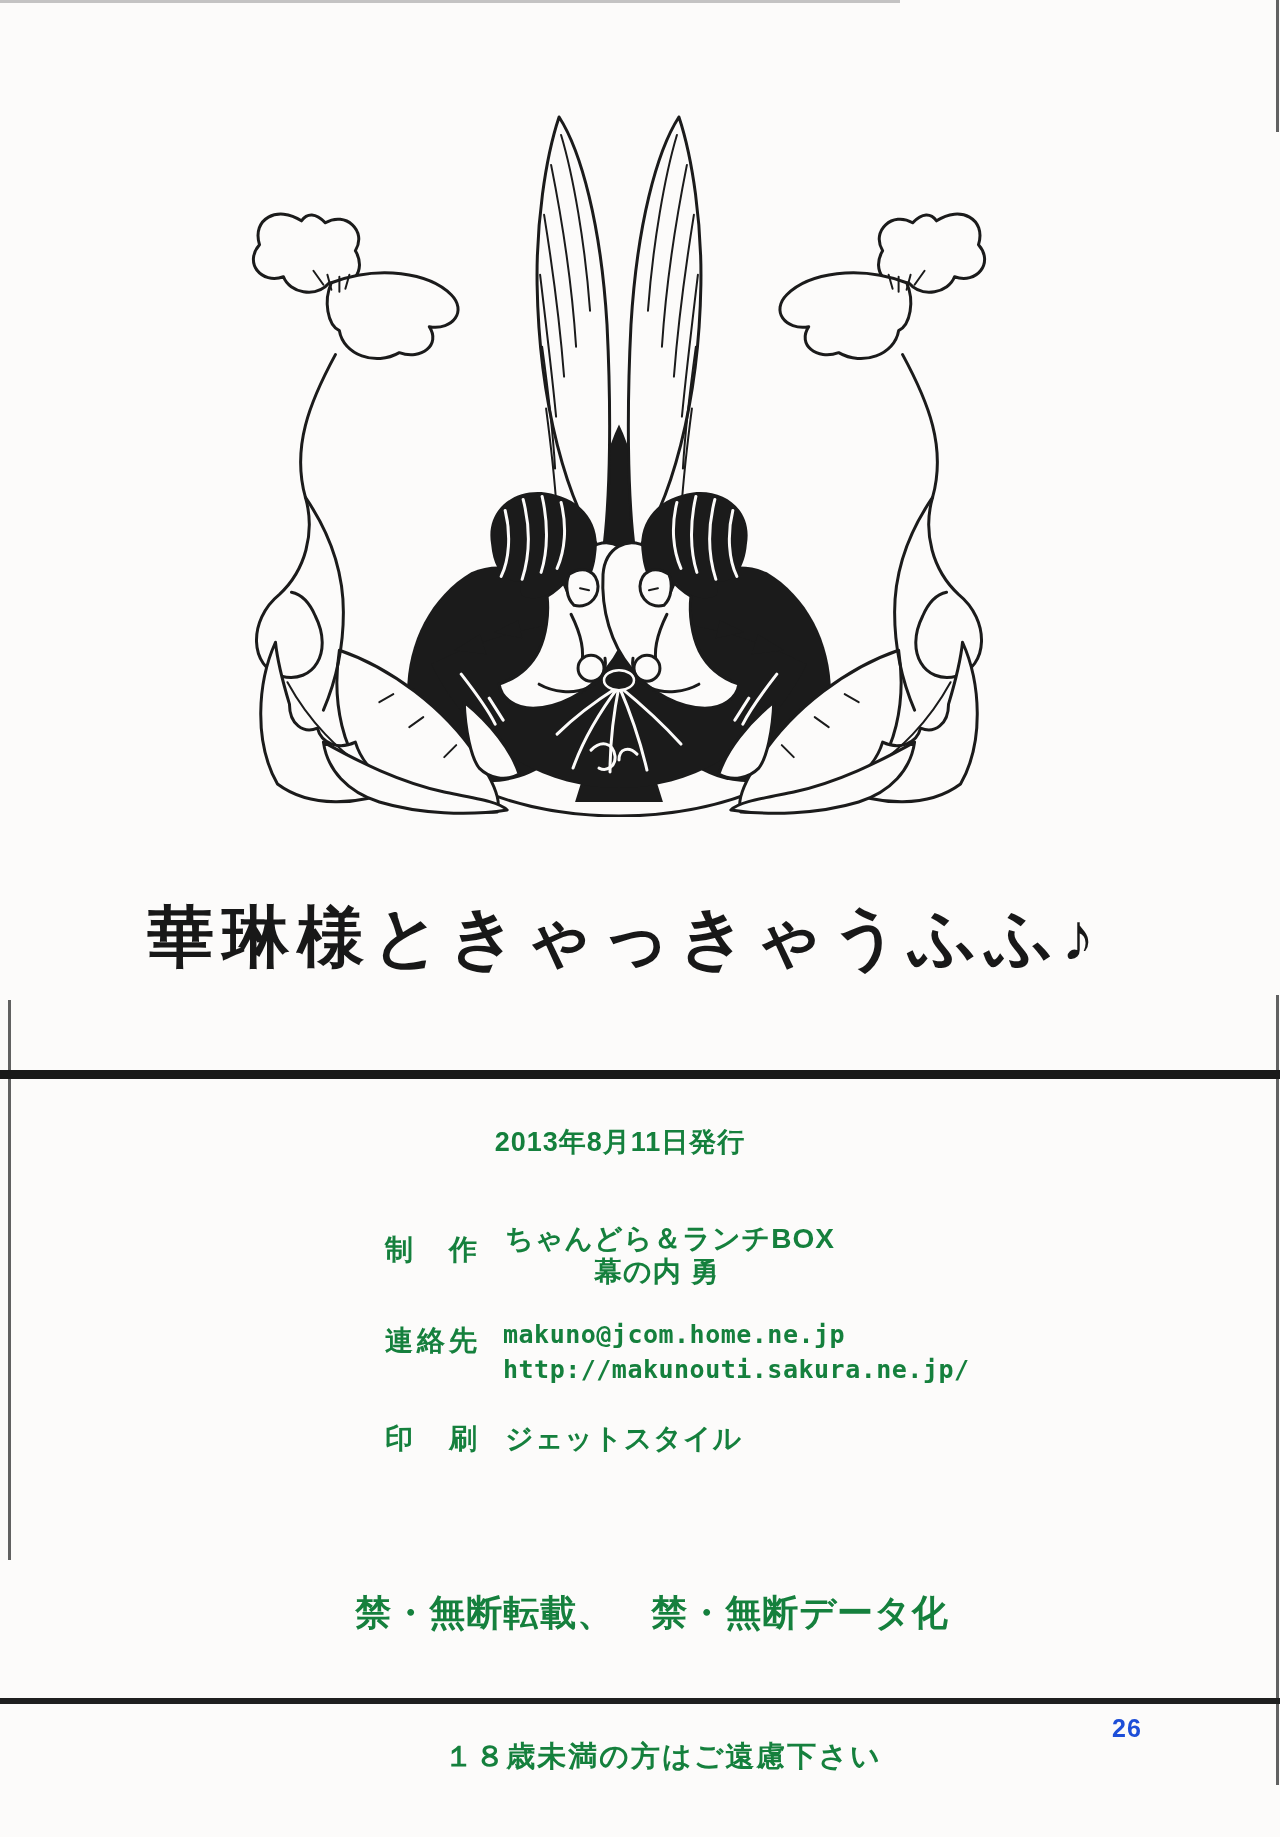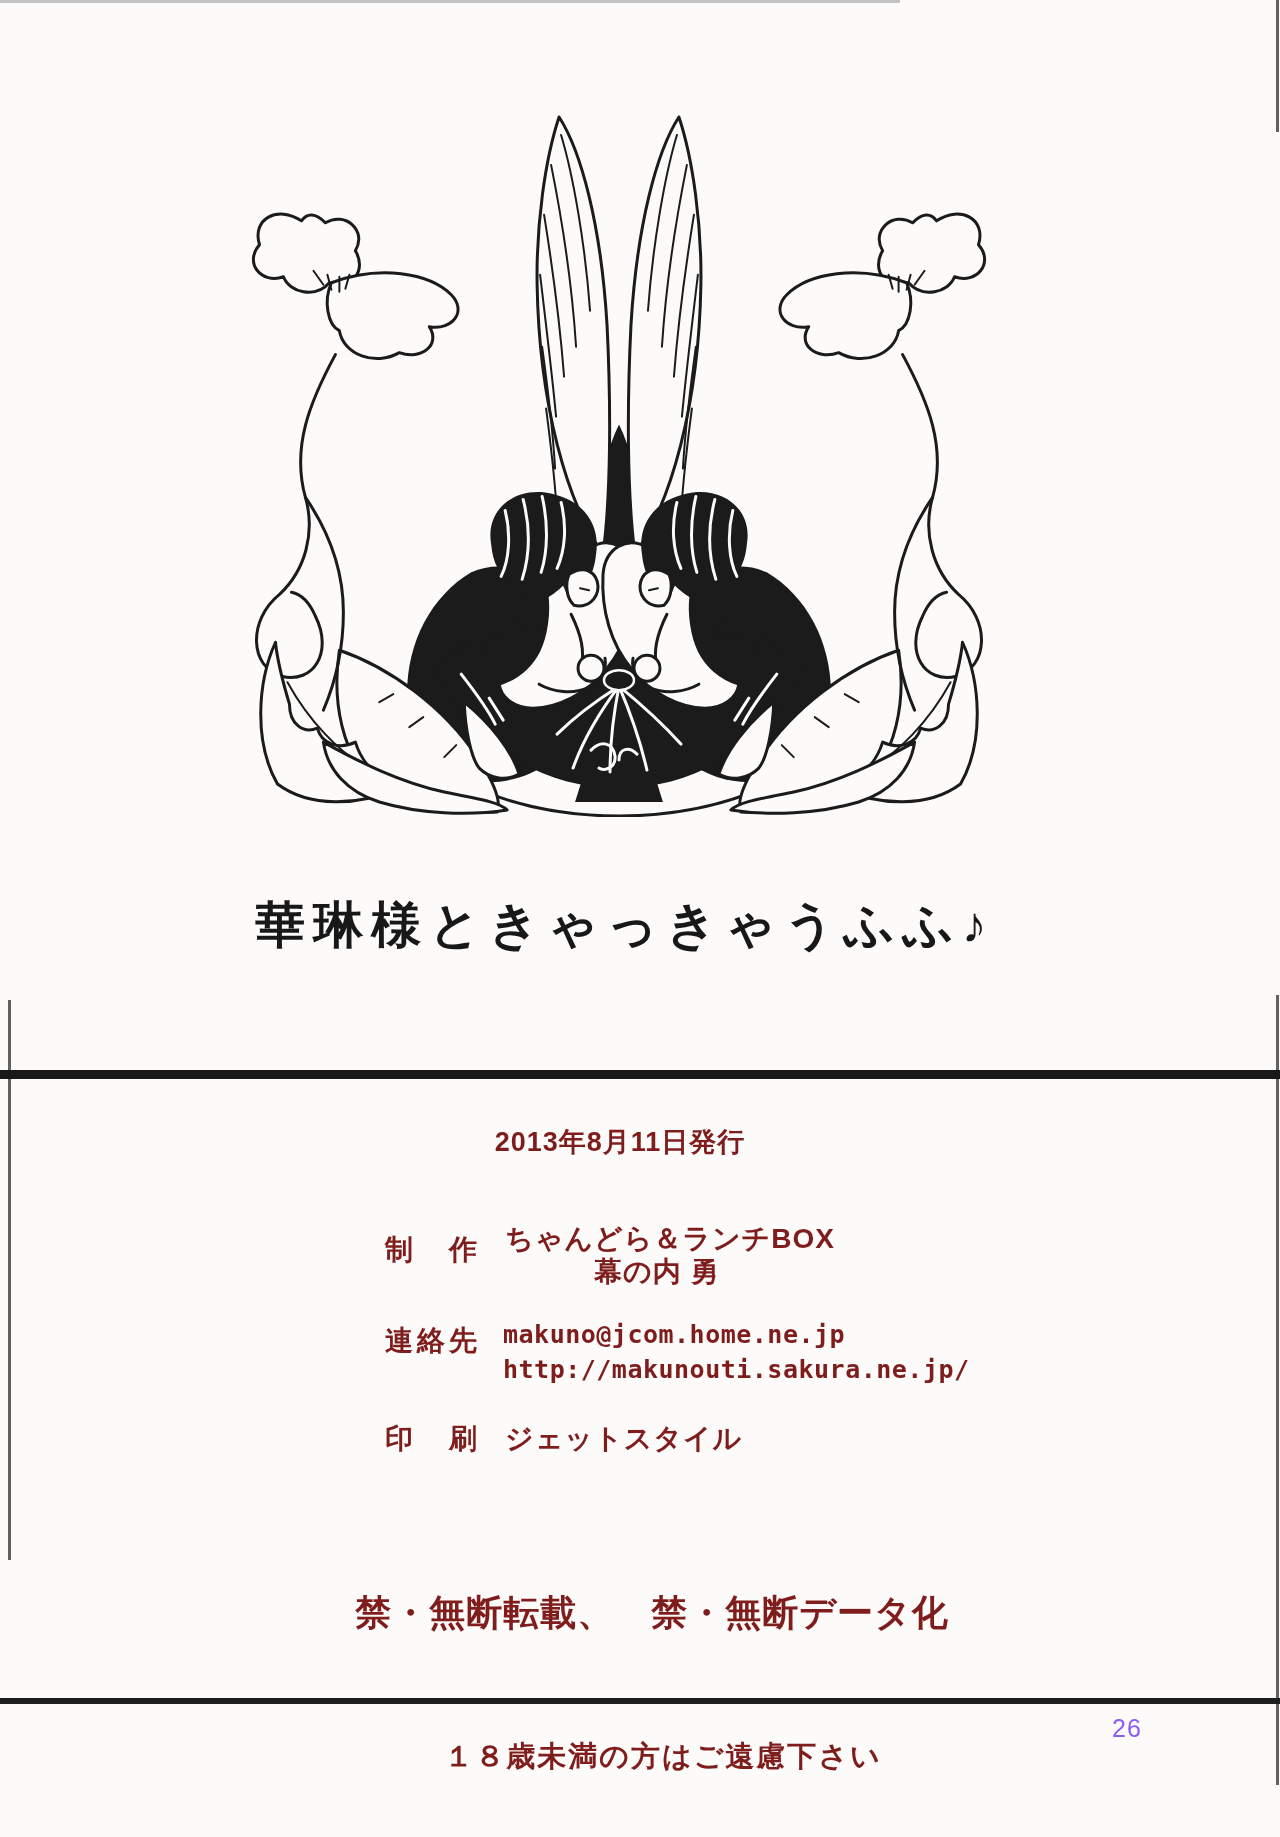--- a/index.html
+++ b/index.html
@@ -17,38 +17,38 @@
   .right-edge-low{left:1276px;top:995px;width:3px;height:790px;}
   .left-edge{left:8px;top:1000px;width:3px;height:560px;}
   
   .bar-rule{left:0;top:1070px;width:1280px;height:9px;background:#191919;}
   .thin-rule{left:0;top:1698px;width:1280px;height:6px;background:#1f1f1f;}
   
   .emblem{left:238px;top:103px;width:762px;height:714px;}
   
   .title{
     top:892px;left:625px;transform:translateX(-50%);
-    font-size:50px;font-weight:900;letter-spacing:8px;white-space:nowrap;
+    font-size:67px;font-weight:900;letter-spacing:8px;white-space:nowrap;
     color:#181818;
   }
-  .jp{font-weight:600;color:#7f1d1d;white-space:nowrap;}
+  .jp{font-weight:600;color:#15803d;white-space:nowrap;}
   .date-line{top:1124px;left:620px;transform:translateX(-50%);font-size:27px;letter-spacing:1px;}
   .lbl{font-size:28px;letter-spacing:4px;left:385px;}
   .val{font-size:28px;letter-spacing:1px;left:505px;}
   .mono{font-family:"DejaVu Sans Mono","Liberation Mono",monospace;font-size:25px;font-weight:600;letter-spacing:0.5px;}
   .l-seisaku{top:1220px;margin-top:11px;}
   .v-seisaku{top:1220px;}
   .v-makuno{top:1253px;left:594px;}
   .l-contact{top:1322px;}
   .v-email{top:1320px;left:503px;}
   .v-url{top:1355px;left:503px;}
   .l-print{top:1420px;text-align:right;}
   .v-print{top:1420px;text-align:center;}
   .prohibit{top:1589px;left:652px;transform:translateX(-50%);font-size:36px;letter-spacing:1px;}
-  .pagenum{top:1714px;left:1112px;font-size:25px;font-weight:400;letter-spacing:1px;color:#8b5cf6;}
+  .pagenum{top:1714px;left:1112px;font-size:25px;font-weight:700;letter-spacing:1px;color:#1d4ed8;}
   .age-notice{top:1737px;left:663px;transform:translateX(-50%);font-size:29px;letter-spacing:2px;}
   svg .ln{fill:none;stroke:#1b1b1b;stroke-width:3;stroke-linecap:round;stroke-linejoin:round;}
   svg .wh{fill:#fcfbfa;stroke:#1b1b1b;stroke-width:3;stroke-linejoin:round;}
   svg .bk{fill:#1b1b1b;stroke:none;}
   svg .hatch{fill:none;stroke:#1b1b1b;stroke-width:2;stroke-linecap:round;}
   svg .wln{fill:none;stroke:#fcfbfa;stroke-width:3;stroke-linecap:round;}
 </style>
 </head>
 <body>
 

